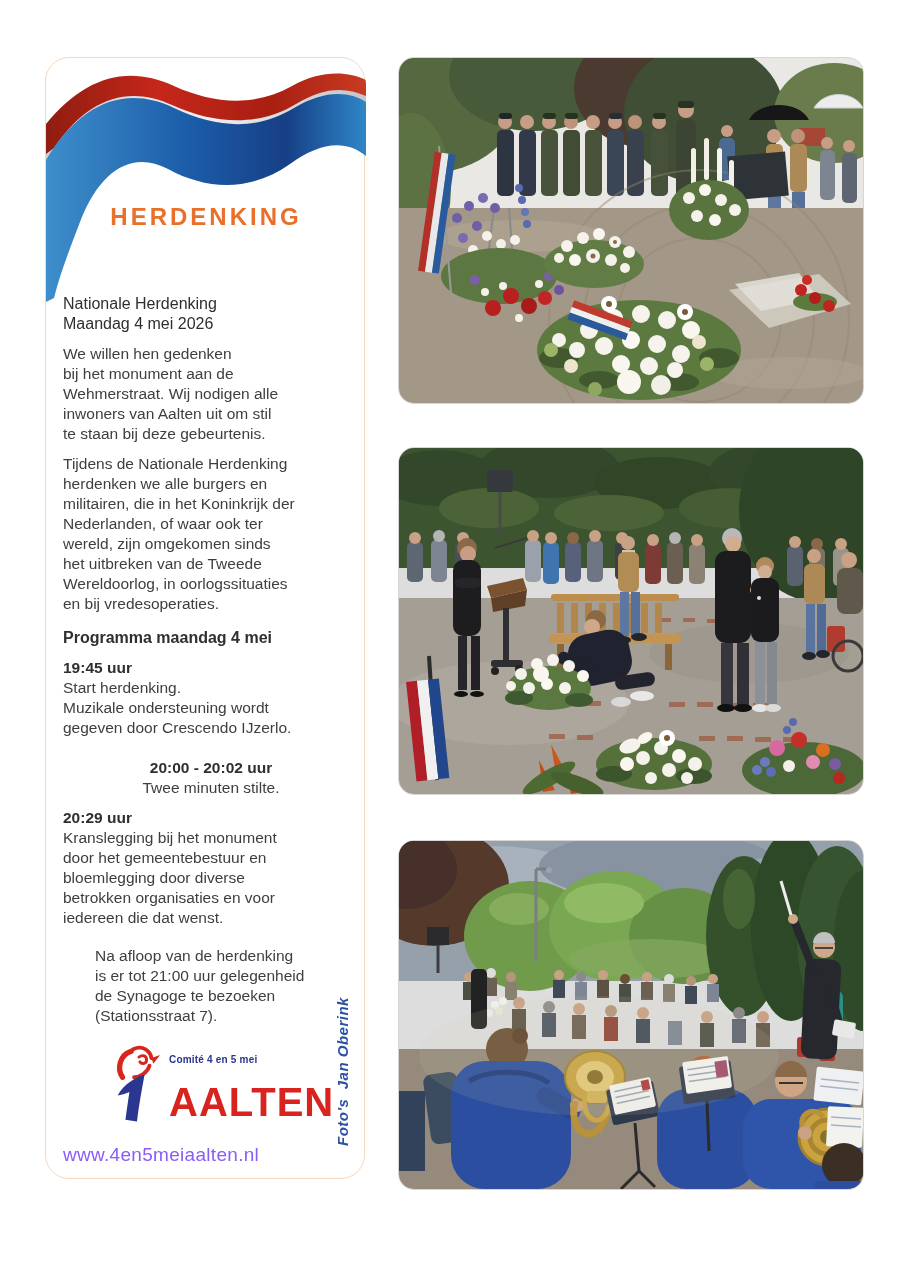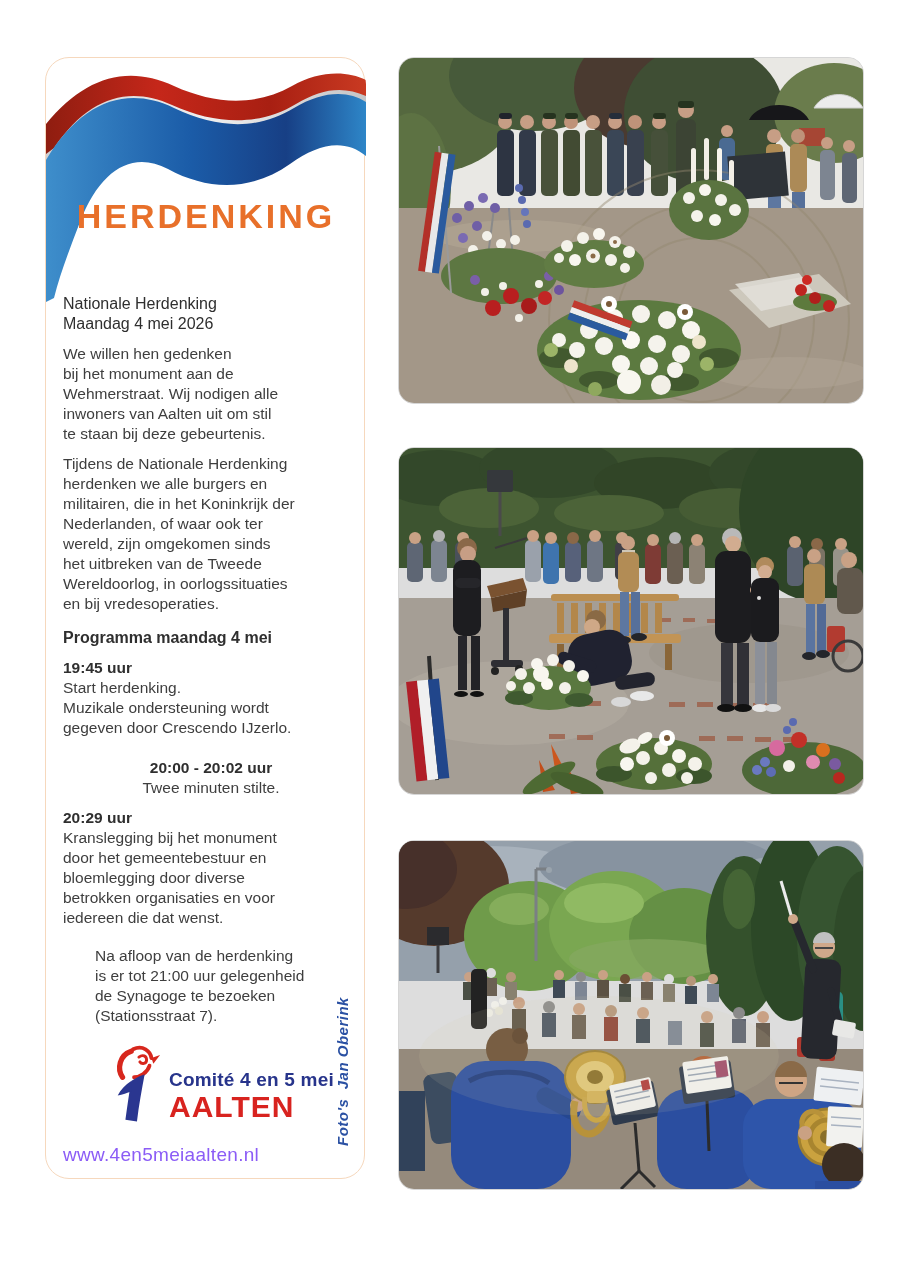--- a/index.html
+++ b/index.html
@@ -8,40 +8,40 @@
     font-family:"Liberation Sans",sans-serif;overflow:hidden;
   }
   
   .left-card{
     position:absolute;left:45px;top:57px;width:320px;height:1122px;
     border:1px solid #f6d8bd;border-radius:24px;box-sizing:border-box;background:#fff;
   }
   .flag-wrap{position:absolute;top:2px;left:0;width:320px;height:250px;overflow:hidden;border-radius:24px 24px 0 0;}
   .title{
     position:absolute;top:130px;left:10px;width:300px;text-align:center;
-    color:#e8702a;font-weight:bold;font-size:34px;letter-spacing:3px;
+    color:#e8702a;font-weight:bold;font-size:24px;letter-spacing:3px;
   }
   .title .tl{line-height:57px;white-space:nowrap;}
   .copy{
     position:absolute;left:17px;top:236px;width:296px;
     color:#3e3e3e;font-size:15.5px;line-height:20px;
   }
   .copy .h2{font-weight:normal;color:#2f2f2f;font-size:16px;white-space:pre-line;margin:0 0 10px 0;}
   .para{white-space:pre-line;margin:0 0 10px 0;}
   .prog-head{font-weight:bold;color:#2f2f2f;font-size:16px;margin:14px 0 10px 0;}
   .slot{margin:0 0 10px 0;}
   .slot.gap{margin-top:20px;text-align:center;}
   .slot .time{font-weight:bold;color:#2f2f2f;}
   .slot .detail{white-space:pre-line;}
   .closing{white-space:pre-line;margin-top:18px;margin-left:32px;}
   
   .logo{position:absolute;left:64px;top:986px;display:flex;align-items:flex-end;gap:7px;}
   .logo-text{display:flex;flex-direction:column;line-height:1;padding-bottom:2px;}
-  .logo-committee{color:#27348b;font-weight:bold;font-size:19px;margin-bottom:3px;letter-spacing:.2px;}
-  .logo-town{color:#d8231f;font-weight:bold;font-size:30px;letter-spacing:1px;}
+  .logo-committee{color:#27348b;font-weight:bold;font-size:10px;margin-bottom:17px;letter-spacing:.2px;}
+  .logo-town{color:#d8231f;font-weight:bold;font-size:40px;letter-spacing:1px;}
   .website{position:absolute;left:17px;top:1086px;font-size:19px;color:#8b5cf6;letter-spacing:.3px;}
   .credit{
     position:absolute;left:334px;top:984px;height:162px;
     writing-mode:vertical-rl;transform:rotate(180deg);
     color:#2b51a3;font-weight:bold;font-style:italic;font-size:15px;
     white-space:pre;letter-spacing:.5px;
   }
   
   .photo{
     position:absolute;left:398px;width:464px;border-radius:16px;overflow:hidden;

